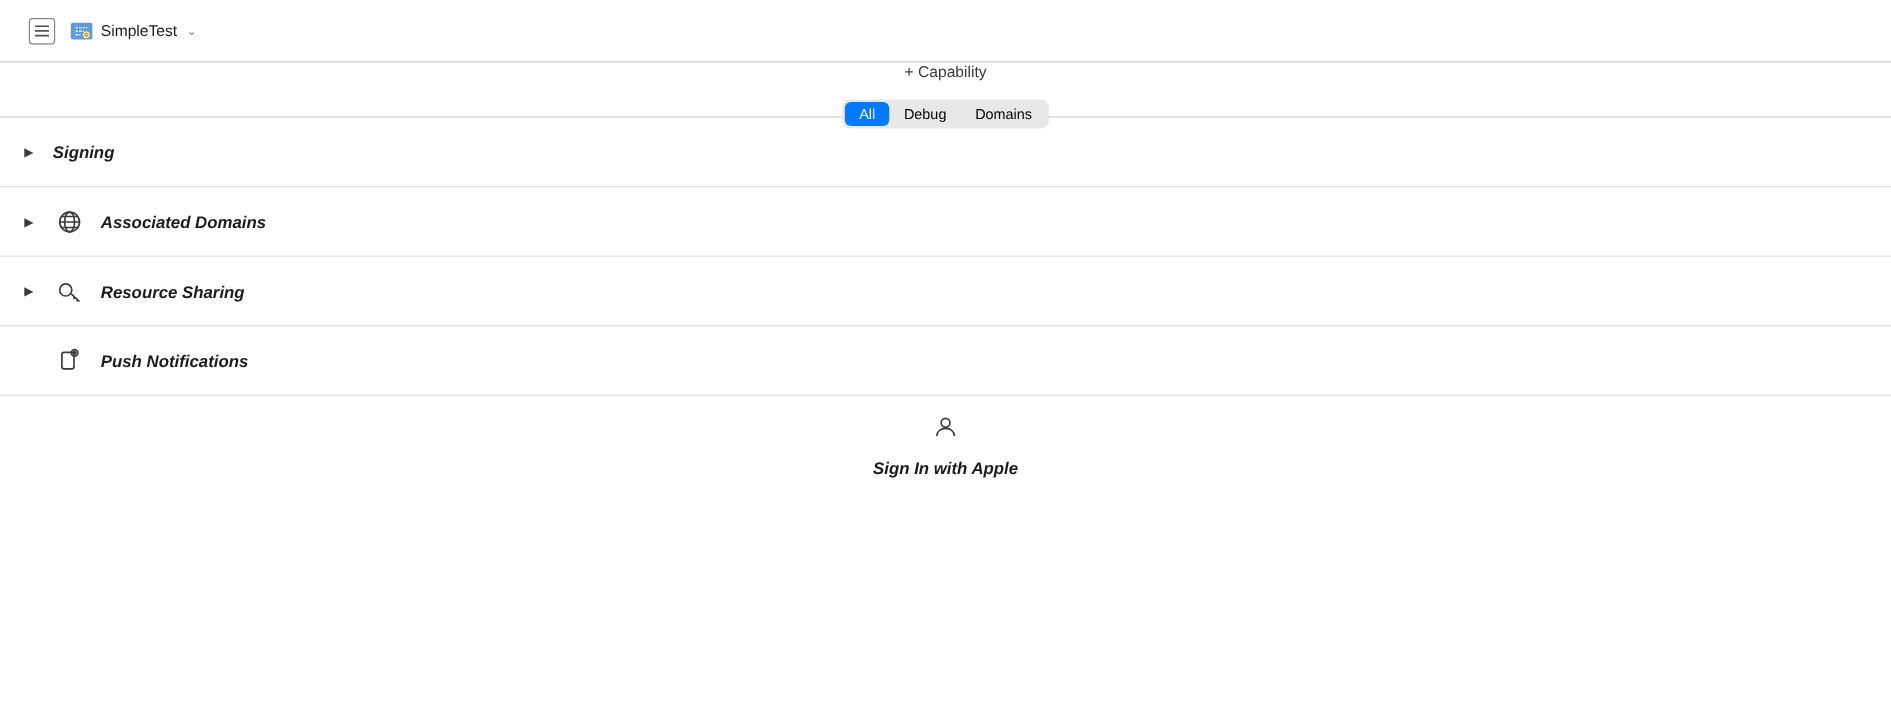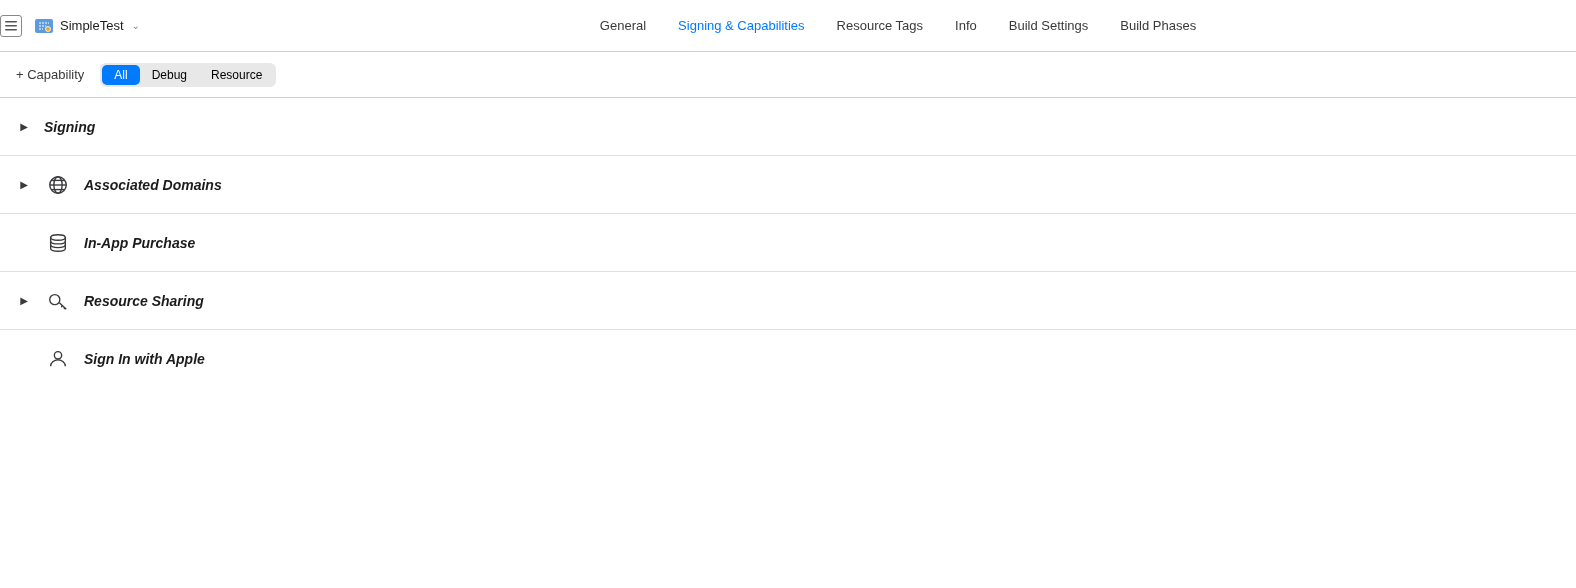--- a/index.html
+++ b/index.html
@@ -13,21 +13,21 @@
       min-height: 588px;
       overflow-x: hidden;
     }
 
     
     .top-nav {
       display: flex;
       align-items: center;
       height: 52px;
       border-bottom: 1px solid #d0d0d0;
-      padding: 0 0;
+      padding: 0 24px;
       gap: 0;
     }
 
     .nav-left {
       display: flex;
       align-items: center;
       gap: 6px;
       min-width: 220px;
     }
 
@@ -85,20 +85,21 @@
     }
 
     
     .capability-bar {
       display: flex;
       align-items: center;
       height: 46px;
       padding: 0 16px;
       gap: 16px;
       border-bottom: 1px solid #d0d0d0;
+      flex-direction: column;
     }
 
     .add-capability-btn {
       display: flex;
       align-items: center;
       gap: 4px;
       font-size: 13px;
       color: #3a3a3c;
       cursor: pointer;
       background: none;
@@ -143,20 +144,21 @@
       display: flex;
       align-items: center;
       min-height: 58px;
       padding: 0 16px;
       border-bottom: 1px solid #e0e0e0;
       gap: 12px;
     }
 
     .capability-item:last-child {
       border-bottom: none;
+      flex-direction: column;
     }
 
     .expand-arrow {
       width: 16px;
       height: 16px;
       display: flex;
       align-items: center;
       justify-content: center;
       cursor: pointer;
       color: #3a3a3c;
@@ -216,36 +218,28 @@
         <line x1="5" y1="7" x2="15" y2="7" stroke="white" stroke-width="1.2" stroke-dasharray="2,1"></line>
         <line x1="5" y1="10" x2="12" y2="10" stroke="white" stroke-width="1.2" stroke-dasharray="2,1"></line>
         <line x1="5" y1="13" x2="9" y2="13" stroke="white" stroke-width="1.2" stroke-dasharray="2,1"></line>
         <circle cx="14" cy="13" r="2.5" fill="#F5A623" stroke="white" stroke-width="0.8"></circle>
       </svg>
     </div>
     <span class="project-name">SimpleTest</span>
     <span class="chevron-icon">⌄</span>
   </div>
 
-  <div class="nav-tabs">
-    <span class="nav-tab">General</span>
-    <span class="nav-tab active" style="color:#007aff;">Signing &amp; Capabilities</span>
-    <span class="nav-tab">Resource Tags</span>
-    <span class="nav-tab">Info</span>
-    <span class="nav-tab">Build Settings</span>
-    <span class="nav-tab">Build Phases</span>
-  </div>
 </div>
 
 <div class="capability-bar">
   <button class="add-capability-btn">+ Capability</button>
   <div class="filter-tabs">
     <button class="filter-tab active">All</button>
     <button class="filter-tab">Debug</button>
-    <button class="filter-tab">Resource</button>
+    <button class="filter-tab">Domains</button>
   </div>
 </div>
 
 <div class="capabilities-list">
 
   <div class="capability-item">
     <div class="expand-arrow">▶</div>
     <span class="cap-label">Signing</span>
   </div>
 
@@ -256,46 +250,46 @@
         <circle cx="12" cy="12" r="9"></circle>
         <ellipse cx="12" cy="12" rx="4.5" ry="9"></ellipse>
         <line x1="3" y1="12" x2="21" y2="12"></line>
         <line x1="4.5" y1="7" x2="19.5" y2="7"></line>
         <line x1="4.5" y1="17" x2="19.5" y2="17"></line>
       </svg>
     </div>
     <span class="cap-label">Associated Domains</span>
   </div>
 
-  <div class="capability-item">
-    <div class="expand-arrow-placeholder"></div>
-    <div class="cap-icon icon-stack">
-      <svg viewBox="0 0 24 24" fill="none" stroke="#3a3a3c" stroke-width="1.5">
-        <ellipse cx="12" cy="6" rx="8" ry="3"></ellipse>
-        <path d="M4 6v4c0 1.66 3.58 3 8 3s8-1.34 8-3V6"></path>
-        <path d="M4 10v4c0 1.66 3.58 3 8 3s8-1.34 8-3v-4"></path>
-        <path d="M4 14v4c0 1.66 3.58 3 8 3s8-1.34 8-3v-4"></path>
-      </svg>
-    </div>
-    <span class="cap-label">In-App Purchase</span>
-  </div>
 
   <div class="capability-item">
     <div class="expand-arrow">▶</div>
     <div class="cap-icon icon-key">
       <svg viewBox="0 0 24 24" fill="none" stroke="#3a3a3c" stroke-width="1.5">
         <circle cx="8.5" cy="10.5" r="5.5"></circle>
         <line x1="13.5" y1="14" x2="21" y2="21"></line>
         <line x1="19" y1="19" x2="19" y2="21"></line>
         <line x1="16" y1="17" x2="16" y2="19"></line>
       </svg>
     </div>
     <span class="cap-label">Resource Sharing</span>
   </div>
 
+  <div class="capability-item">
+    <div class="expand-arrow-placeholder"></div>
+    <div class="cap-icon icon-bell">
+
+      <svg viewBox="0 0 24 24" fill="none" stroke="#3a3a3c" stroke-width="1.5">
+        <rect x="5" y="4" width="11" height="15" rx="2"></rect>
+        <circle cx="16.5" cy="4.5" r="3" fill="none" stroke="#3a3a3c" stroke-width="1.5"></circle>
+        <circle cx="16.5" cy="4.5" r="1.2" fill="#3a3a3c"></circle>
+      </svg>
+    </div>
+    <span class="cap-label">Push Notifications</span>
+  </div>
 
   <div class="capability-item">
     <div class="expand-arrow-placeholder"></div>
     <div class="cap-icon icon-apple">
 
       <svg viewBox="0 0 24 24" fill="none" stroke="#3a3a3c" stroke-width="1.5">
         <circle cx="12" cy="8" r="4"></circle>
         <path d="M4 20c0-4 3.58-7 8-7s8 3 8 7"></path>
       </svg>
     </div>

